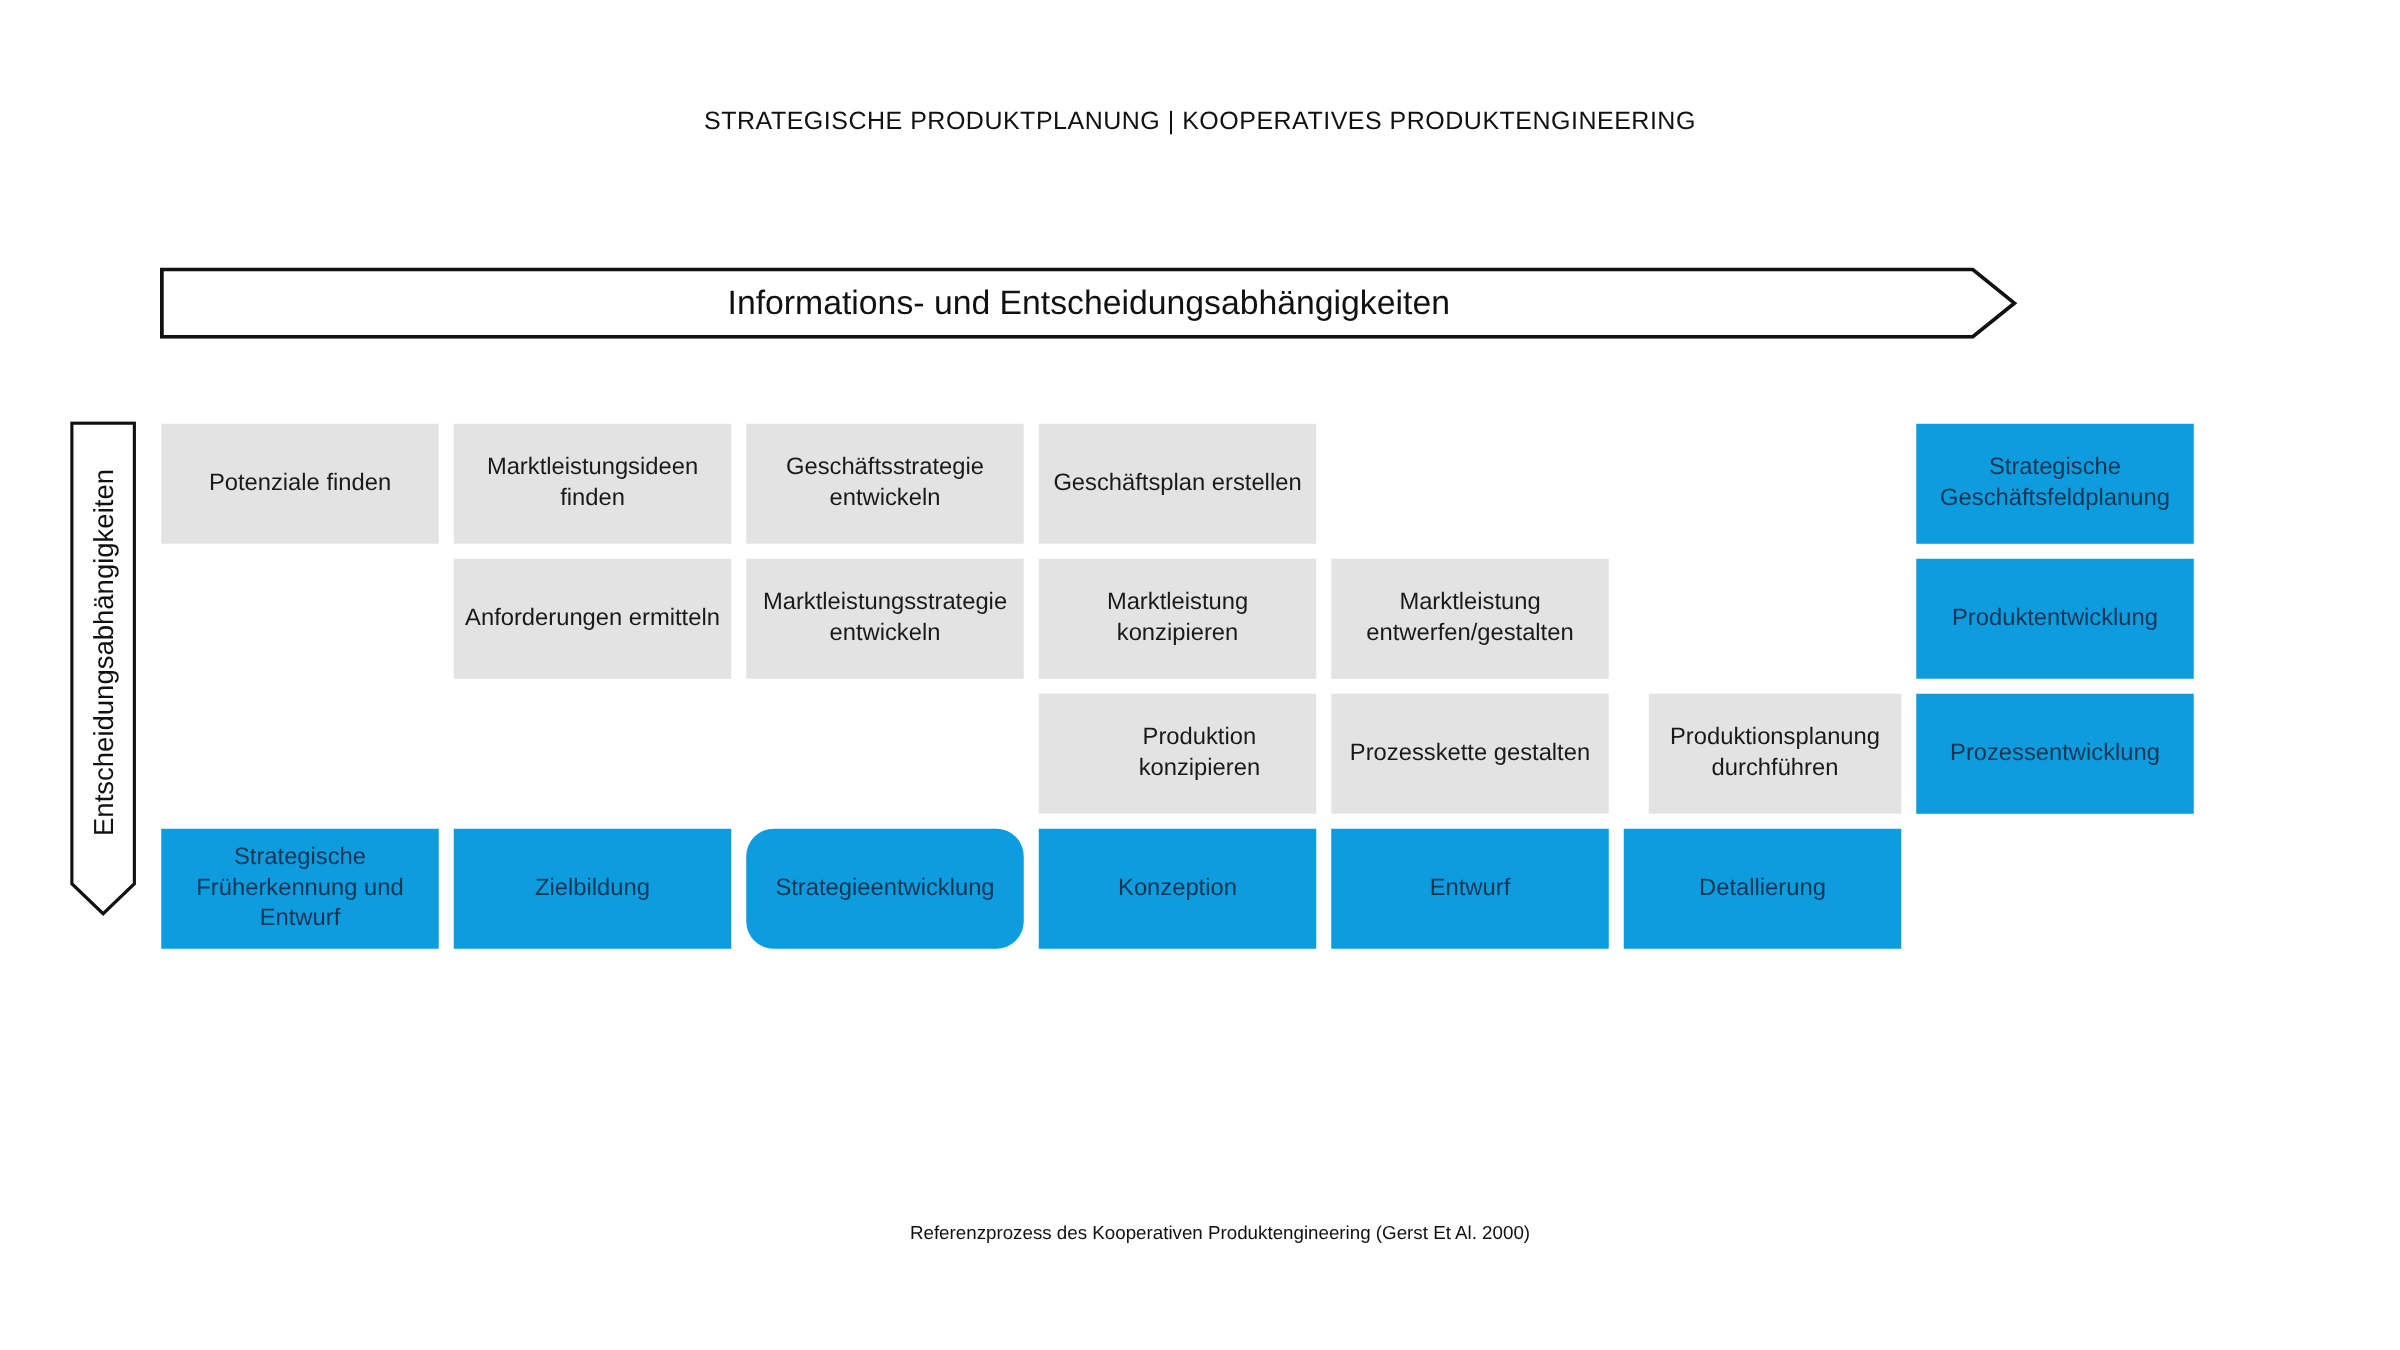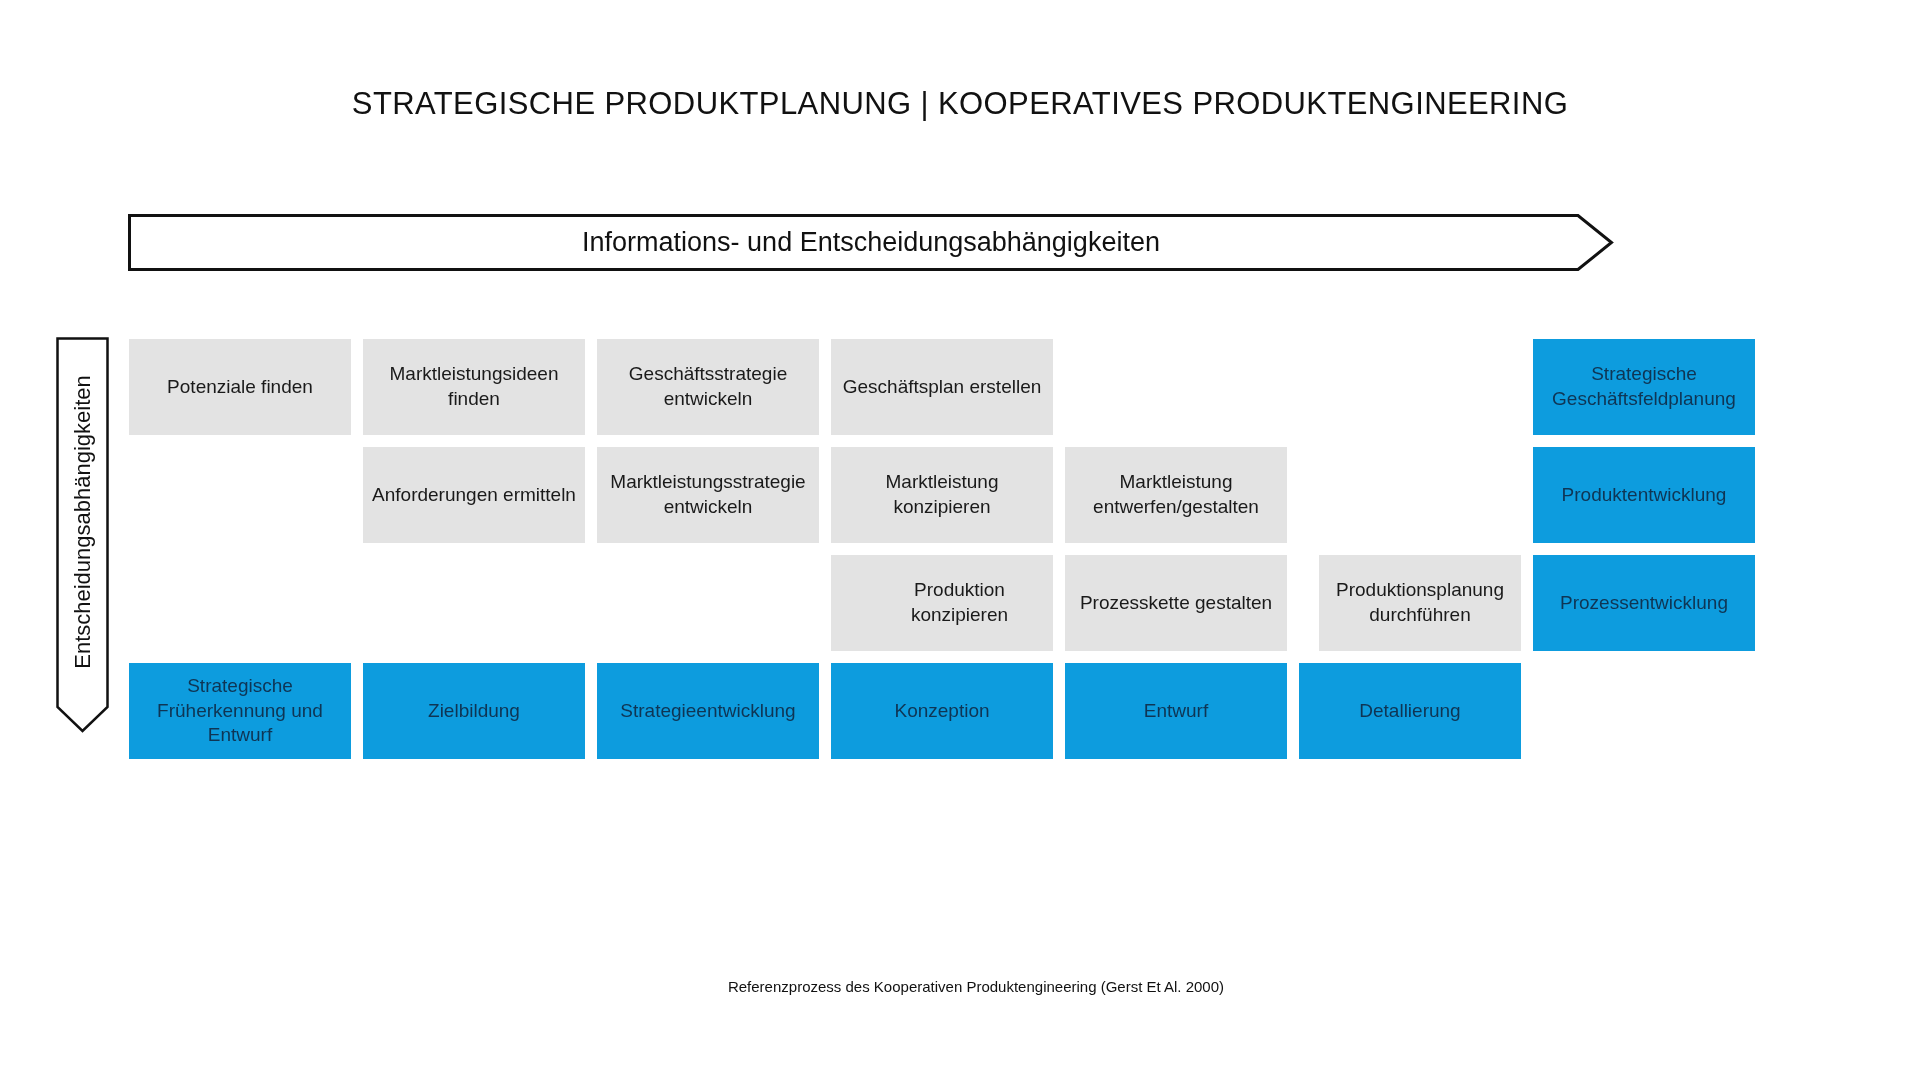--- a/index.html
+++ b/index.html
@@ -17,21 +17,21 @@
     overflow: hidden;
   }
 
   
   .title {
     position: absolute;
     top: 86px;
     left: 0;
     width: 100%;
     text-align: center;
-    font-size: 31px;
+    font-size: 20px;
     letter-spacing: 0.4px;
     color: #111111;
     white-space: nowrap;
   }
 
   
   .banner {
     position: absolute;
     left: 128px;
     top: 214px;
@@ -185,21 +185,21 @@
       </div>
       <div class="box phase" style="grid-area: 3 / 7;">
         <span>Prozessentwicklung</span>
       </div>
       <div class="box phase" style="grid-area: 4 / 1;">
         <span>Strategische Früherkennung und Entwurf</span>
       </div>
       <div class="box phase" style="grid-area: 4 / 2;">
         <span>Zielbildung</span>
       </div>
-      <div class="box phase" style="grid-area: 4 / 3;">
+      <div class="box phase" style="grid-area: 4 / 3; border-radius: 22px;">
         <span>Strategieentwicklung</span>
       </div>
       <div class="box phase" style="grid-area: 4 / 4;">
         <span>Konzeption</span>
       </div>
       <div class="box phase" style="grid-area: 4 / 5;">
         <span>Entwurf</span>
       </div>
       <div class="box phase" style="grid-area: 4 / 6;">
         <span>Detallierung</span>

